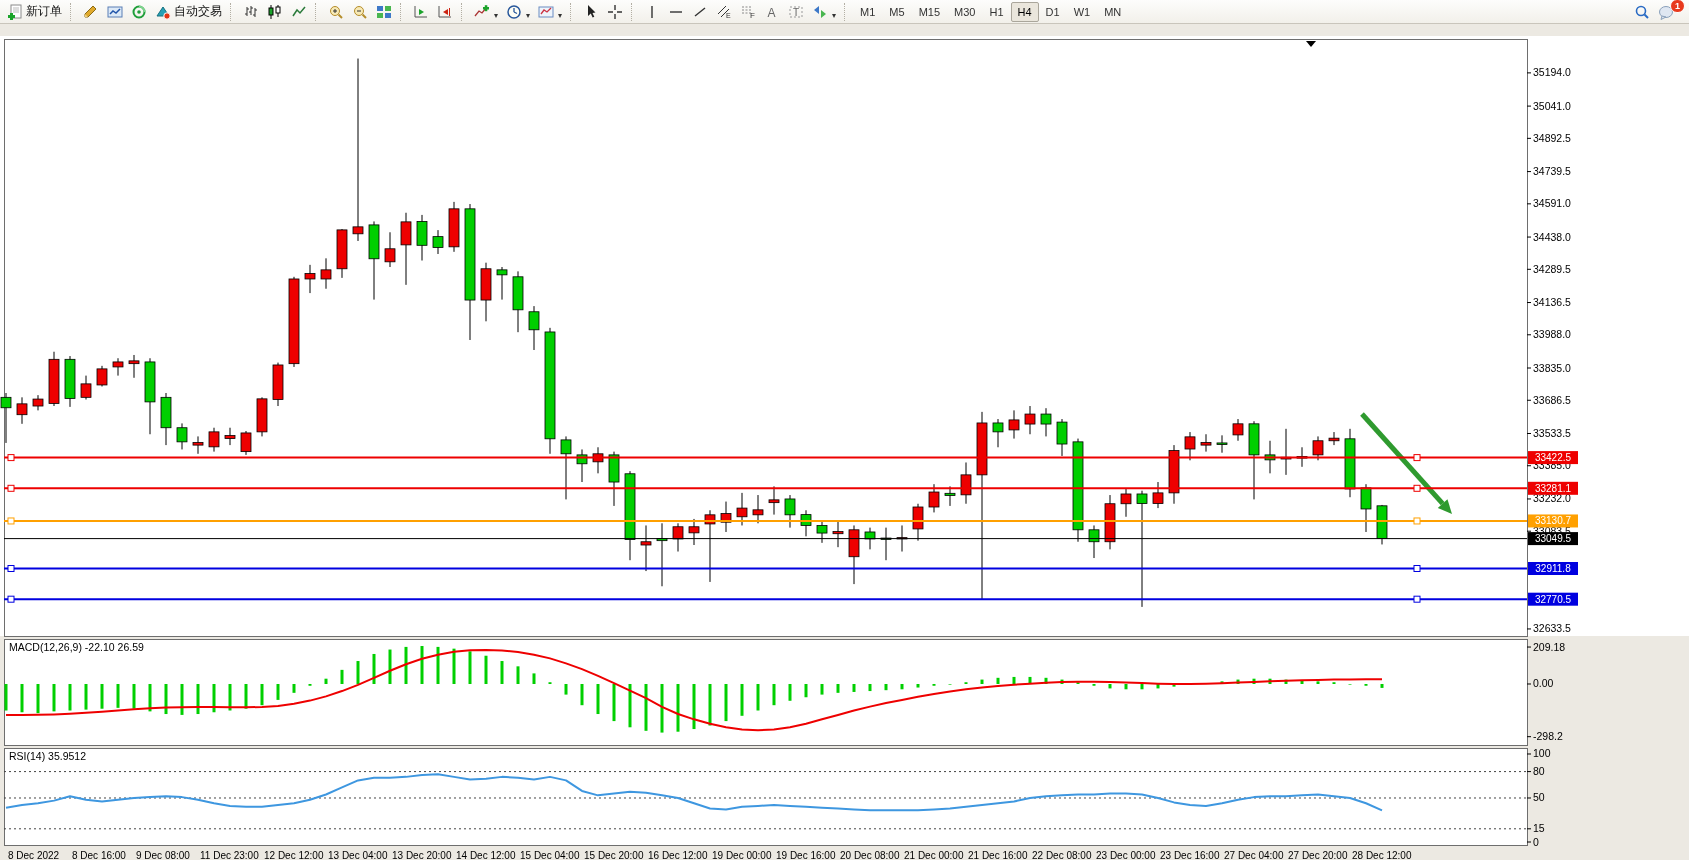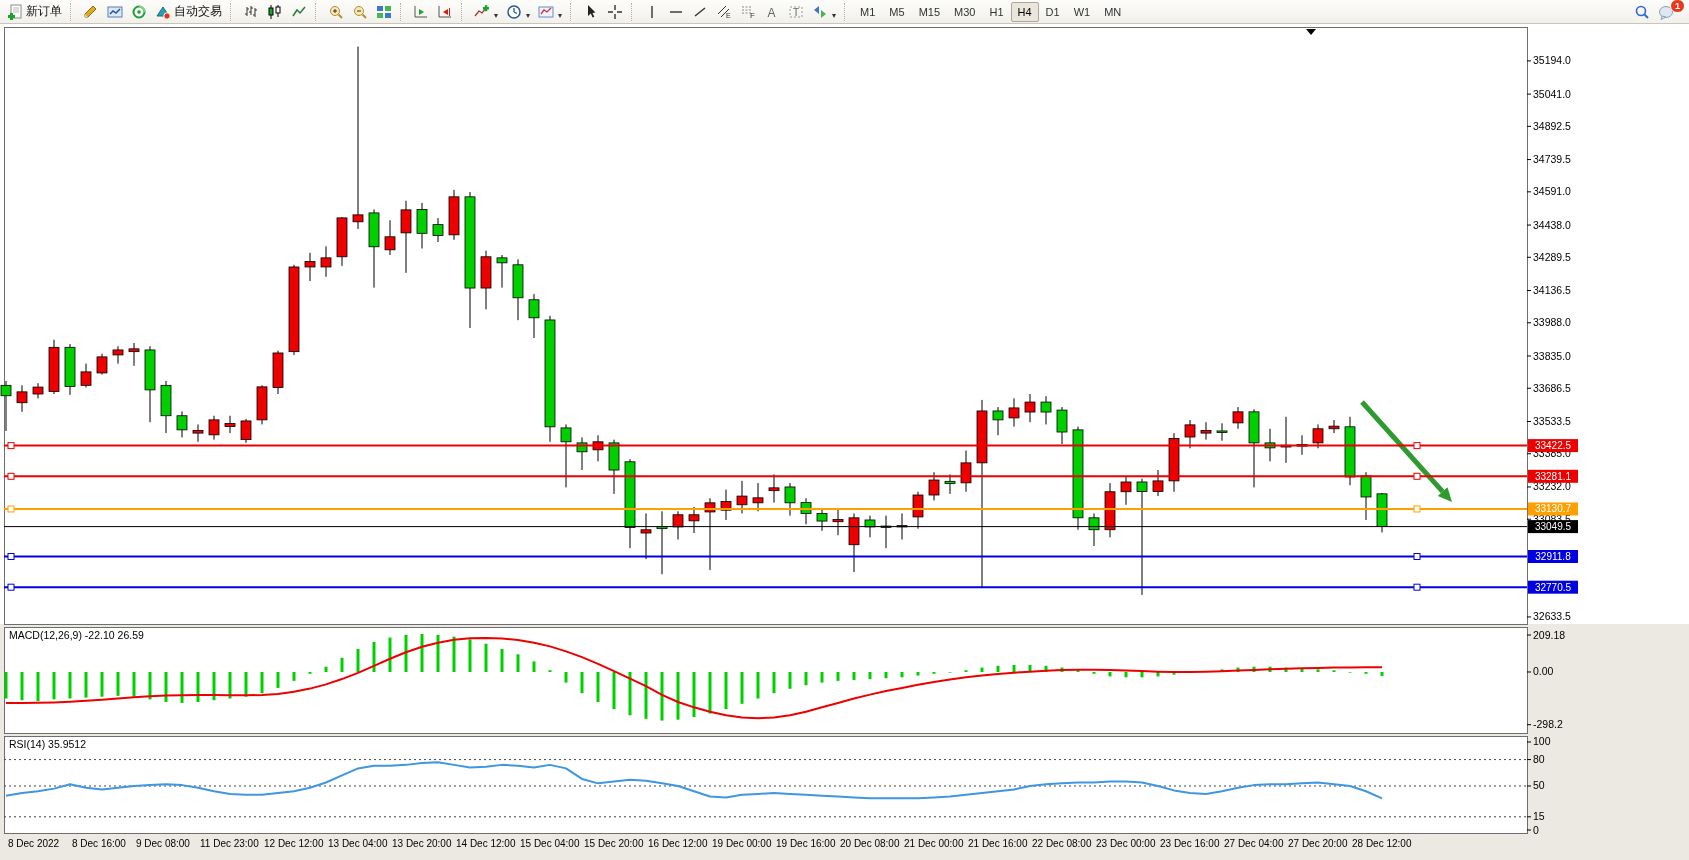--- a/index.html
+++ b/index.html
@@ -8,21 +8,21 @@
   .tb-btn{display:flex;align-items:flex-end;gap:3px;padding:1px 3px;height:20px;box-sizing:border-box;border:1px solid transparent;border-radius:2px;cursor:default}
   .tb-btn svg{display:block}
   .tb-label{font-size:12px;color:#111;white-space:nowrap}
   .sep{width:4px;height:18px;border-left:1px dotted #b3afa4;margin:0 4px}
   .caret{font-size:8px;color:#333;margin-left:1px}
   .tf-btn{font-size:11px;color:#333;padding:3px 6px;border:1px solid transparent;border-radius:2px}
   .tf-btn.active{background:#eae6dc;border:1px solid #aaa69b;color:#000}
   .spacer{flex:1}
   .chat-wrap{position:relative;margin-right:6px}
   .badge{position:absolute;top:-4px;right:-6px;background:#e8391d;color:#fff;font-size:9px;font-weight:bold;border-radius:7px;padding:1px 4px;border:1px solid #fff}
-  #chart{position:absolute;top:24px;left:0;width:1689px;height:600px;background:#fff}
+  #chart{position:absolute;top:36px;left:0;width:1689px;height:600px;background:#fff}
   #chart-svg{position:absolute;top:0;left:0}
   #symbol-label{position:absolute;left:9px;top:7px;font-size:11px;color:#000;white-space:nowrap}
   #symbol-label .tri{font-size:8px;margin-right:5px;position:relative;top:-1px}
   #symbol-label span{letter-spacing:0.2px}
 </style>
 </head>
 <body>
 
 <div class="toolbar">
   <div class="tb-btn">

